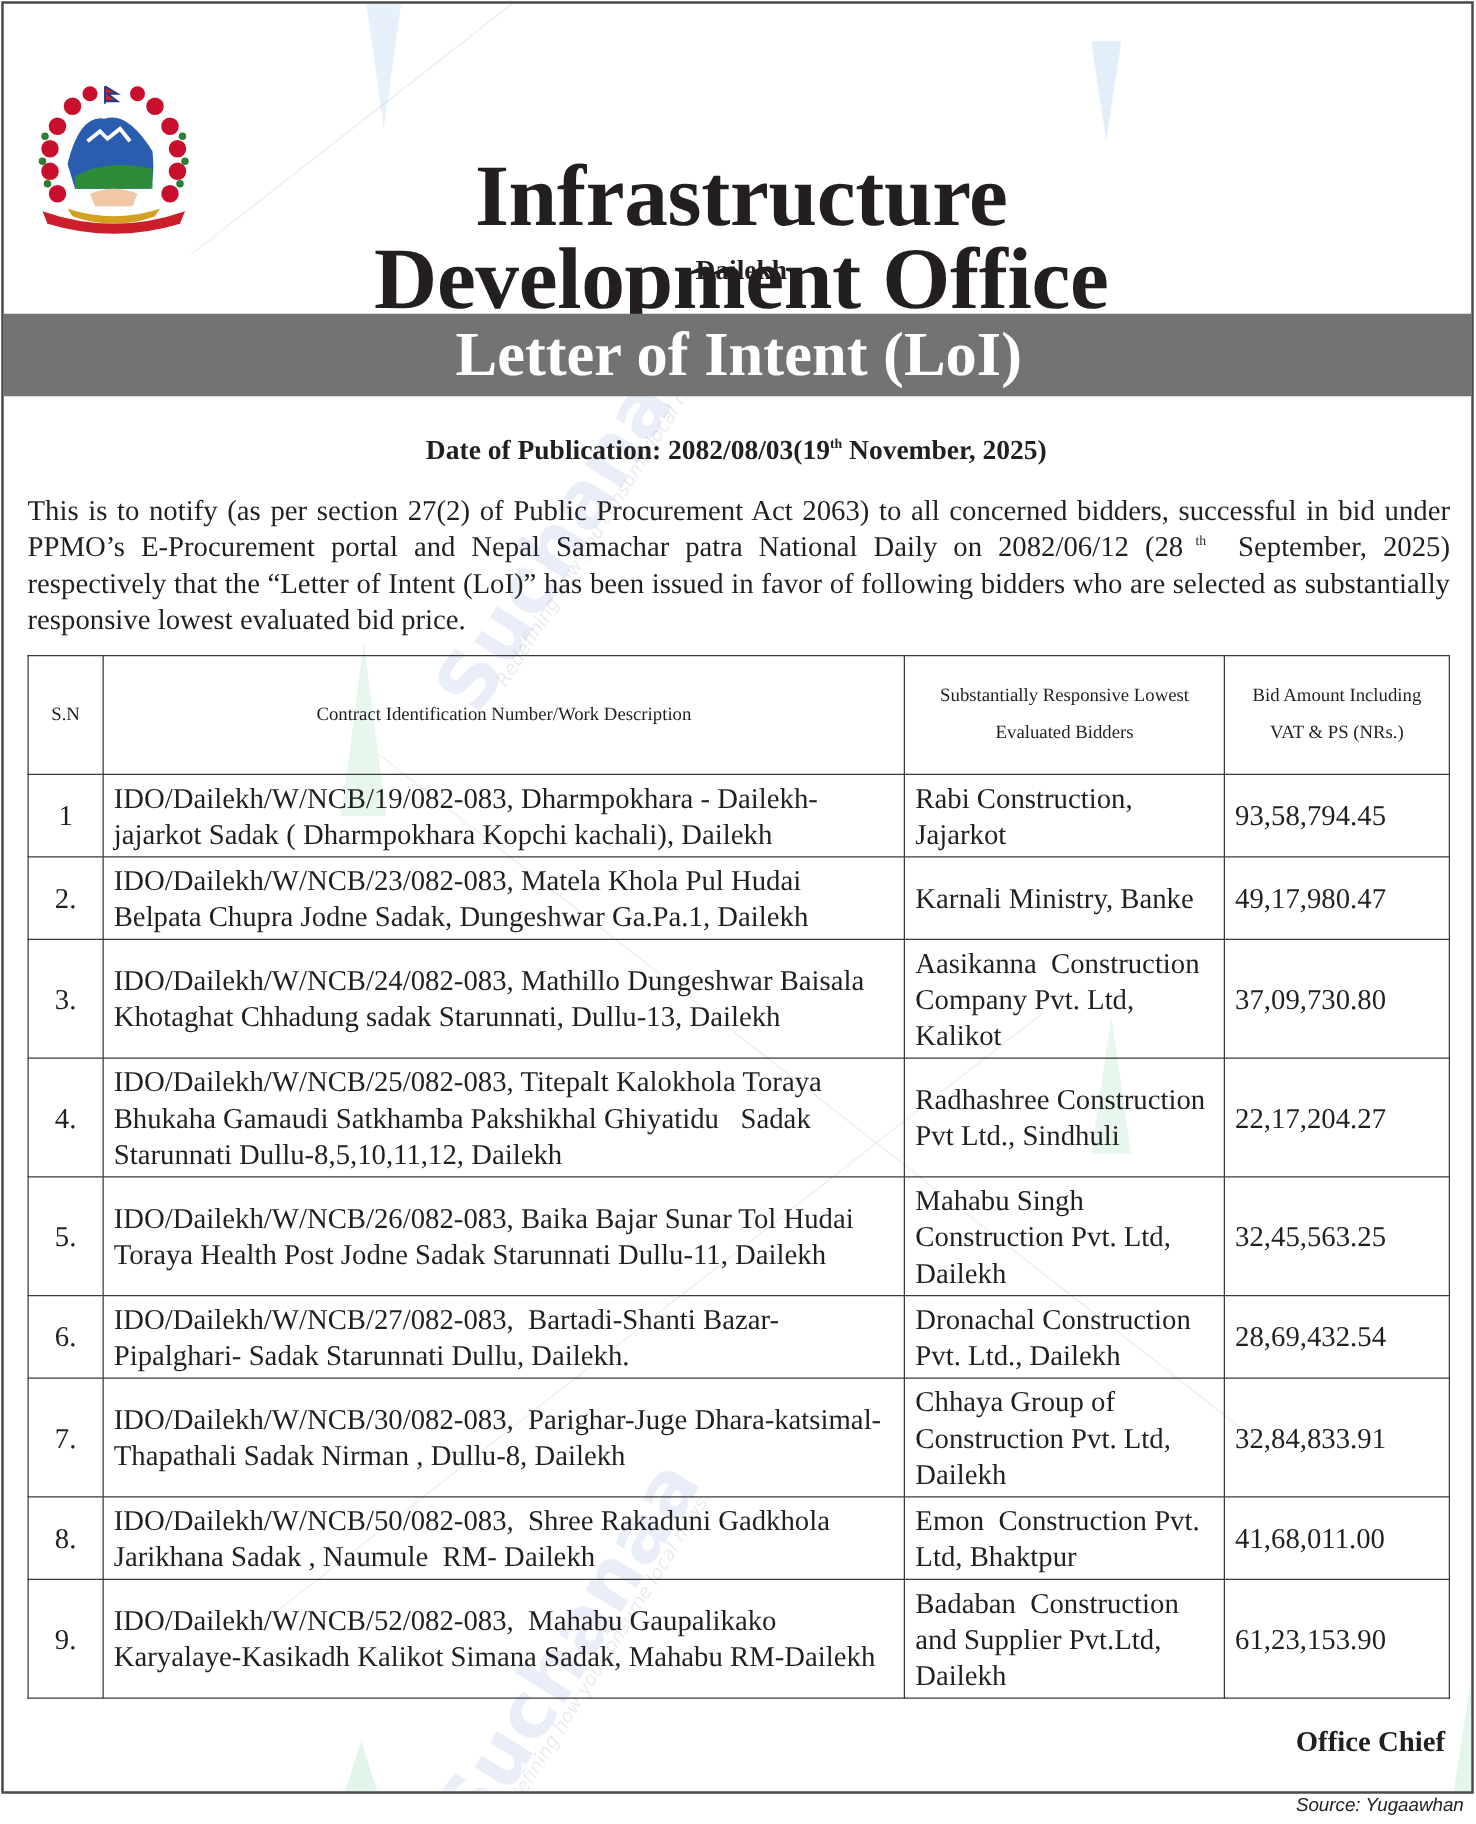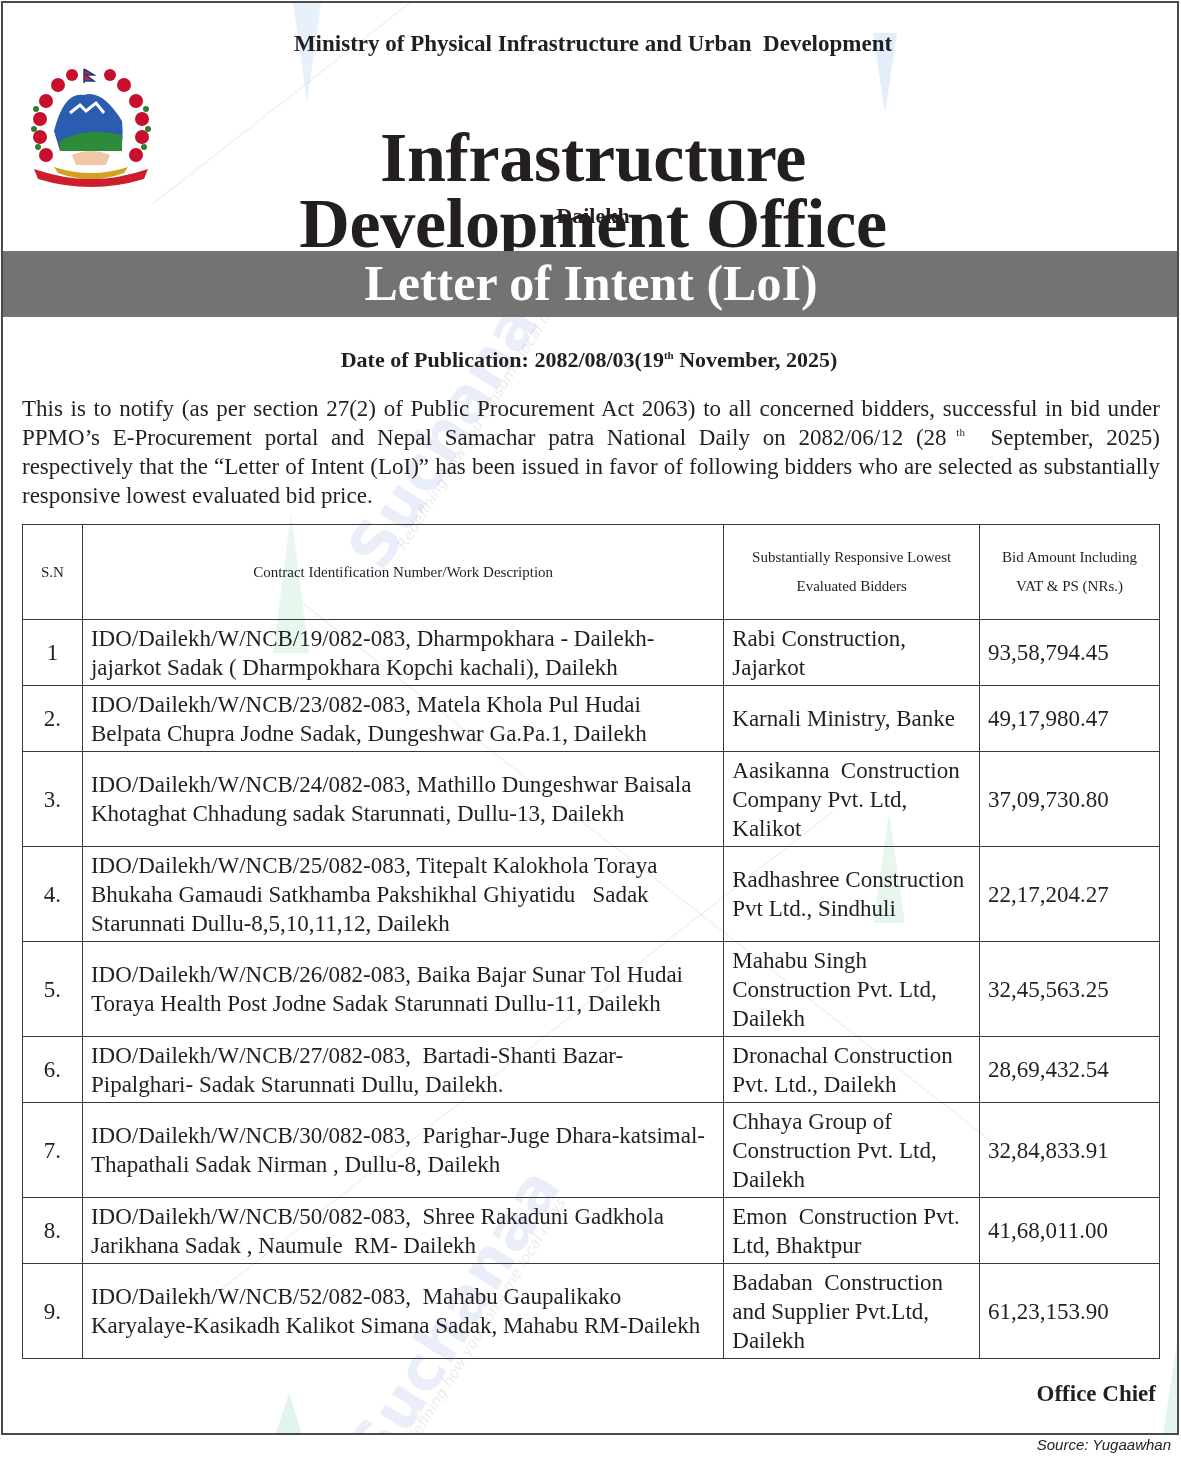--- a/index.html
+++ b/index.html
@@ -113,21 +113,20 @@
         <circle cx="12" cy="48" r="3"></circle>
           <circle cx="10" cy="68" r="3"></circle>
           <circle cx="14" cy="86" r="3"></circle>
         <circle cx="122" cy="48" r="3"></circle>
           <circle cx="124" cy="68" r="3"></circle>
           <circle cx="120" cy="86" r="3"></circle>
       </g>
     </svg>
 
     <div class="hdr-lines">
-      <div style="white-space:pre;">Ministry of Physical Infrastructure and Urban  Development</div>
     </div>
     <div class="office-title">Infrastructure Development Office</div>
     <div class="office-loc">Dailekh</div>
 
     <div class="banner">
       <span>Letter of Intent (LoI)</span>
     </div>
 
     <div class="pubdate"><span>Date of Publication: 2082/08/03(19</span><sup>th</sup><span> November, 2025)</span></div>
 

